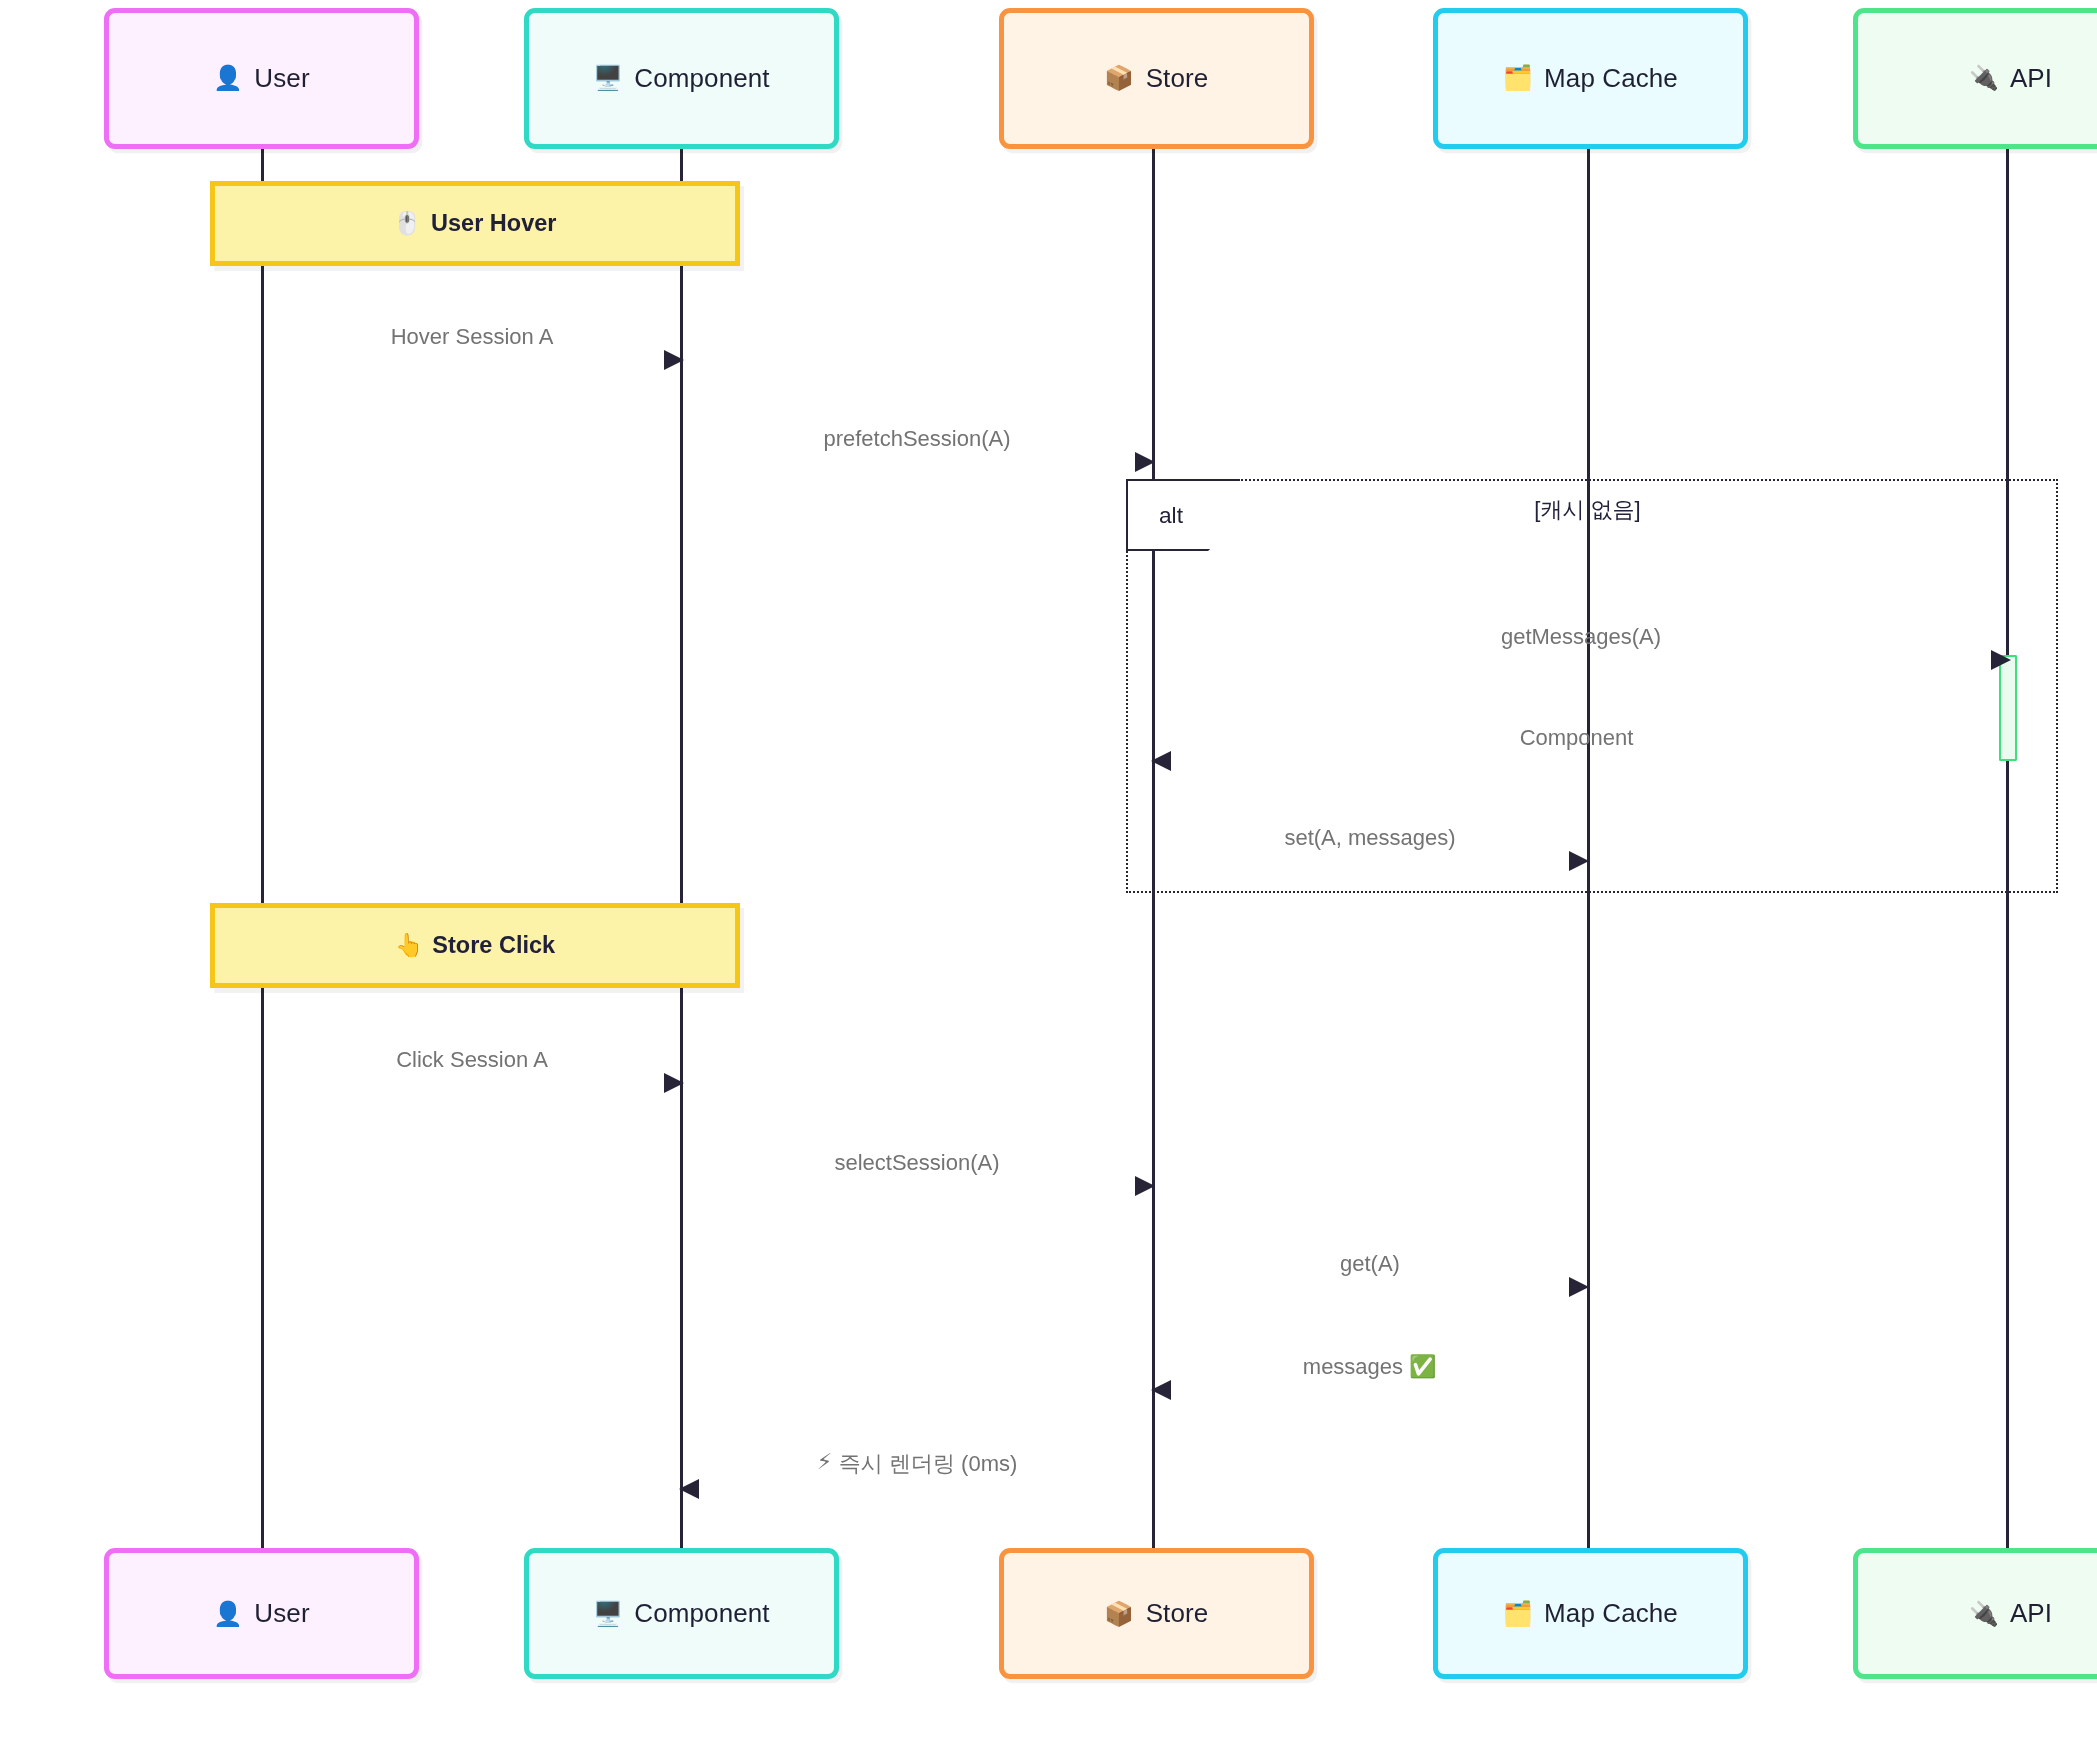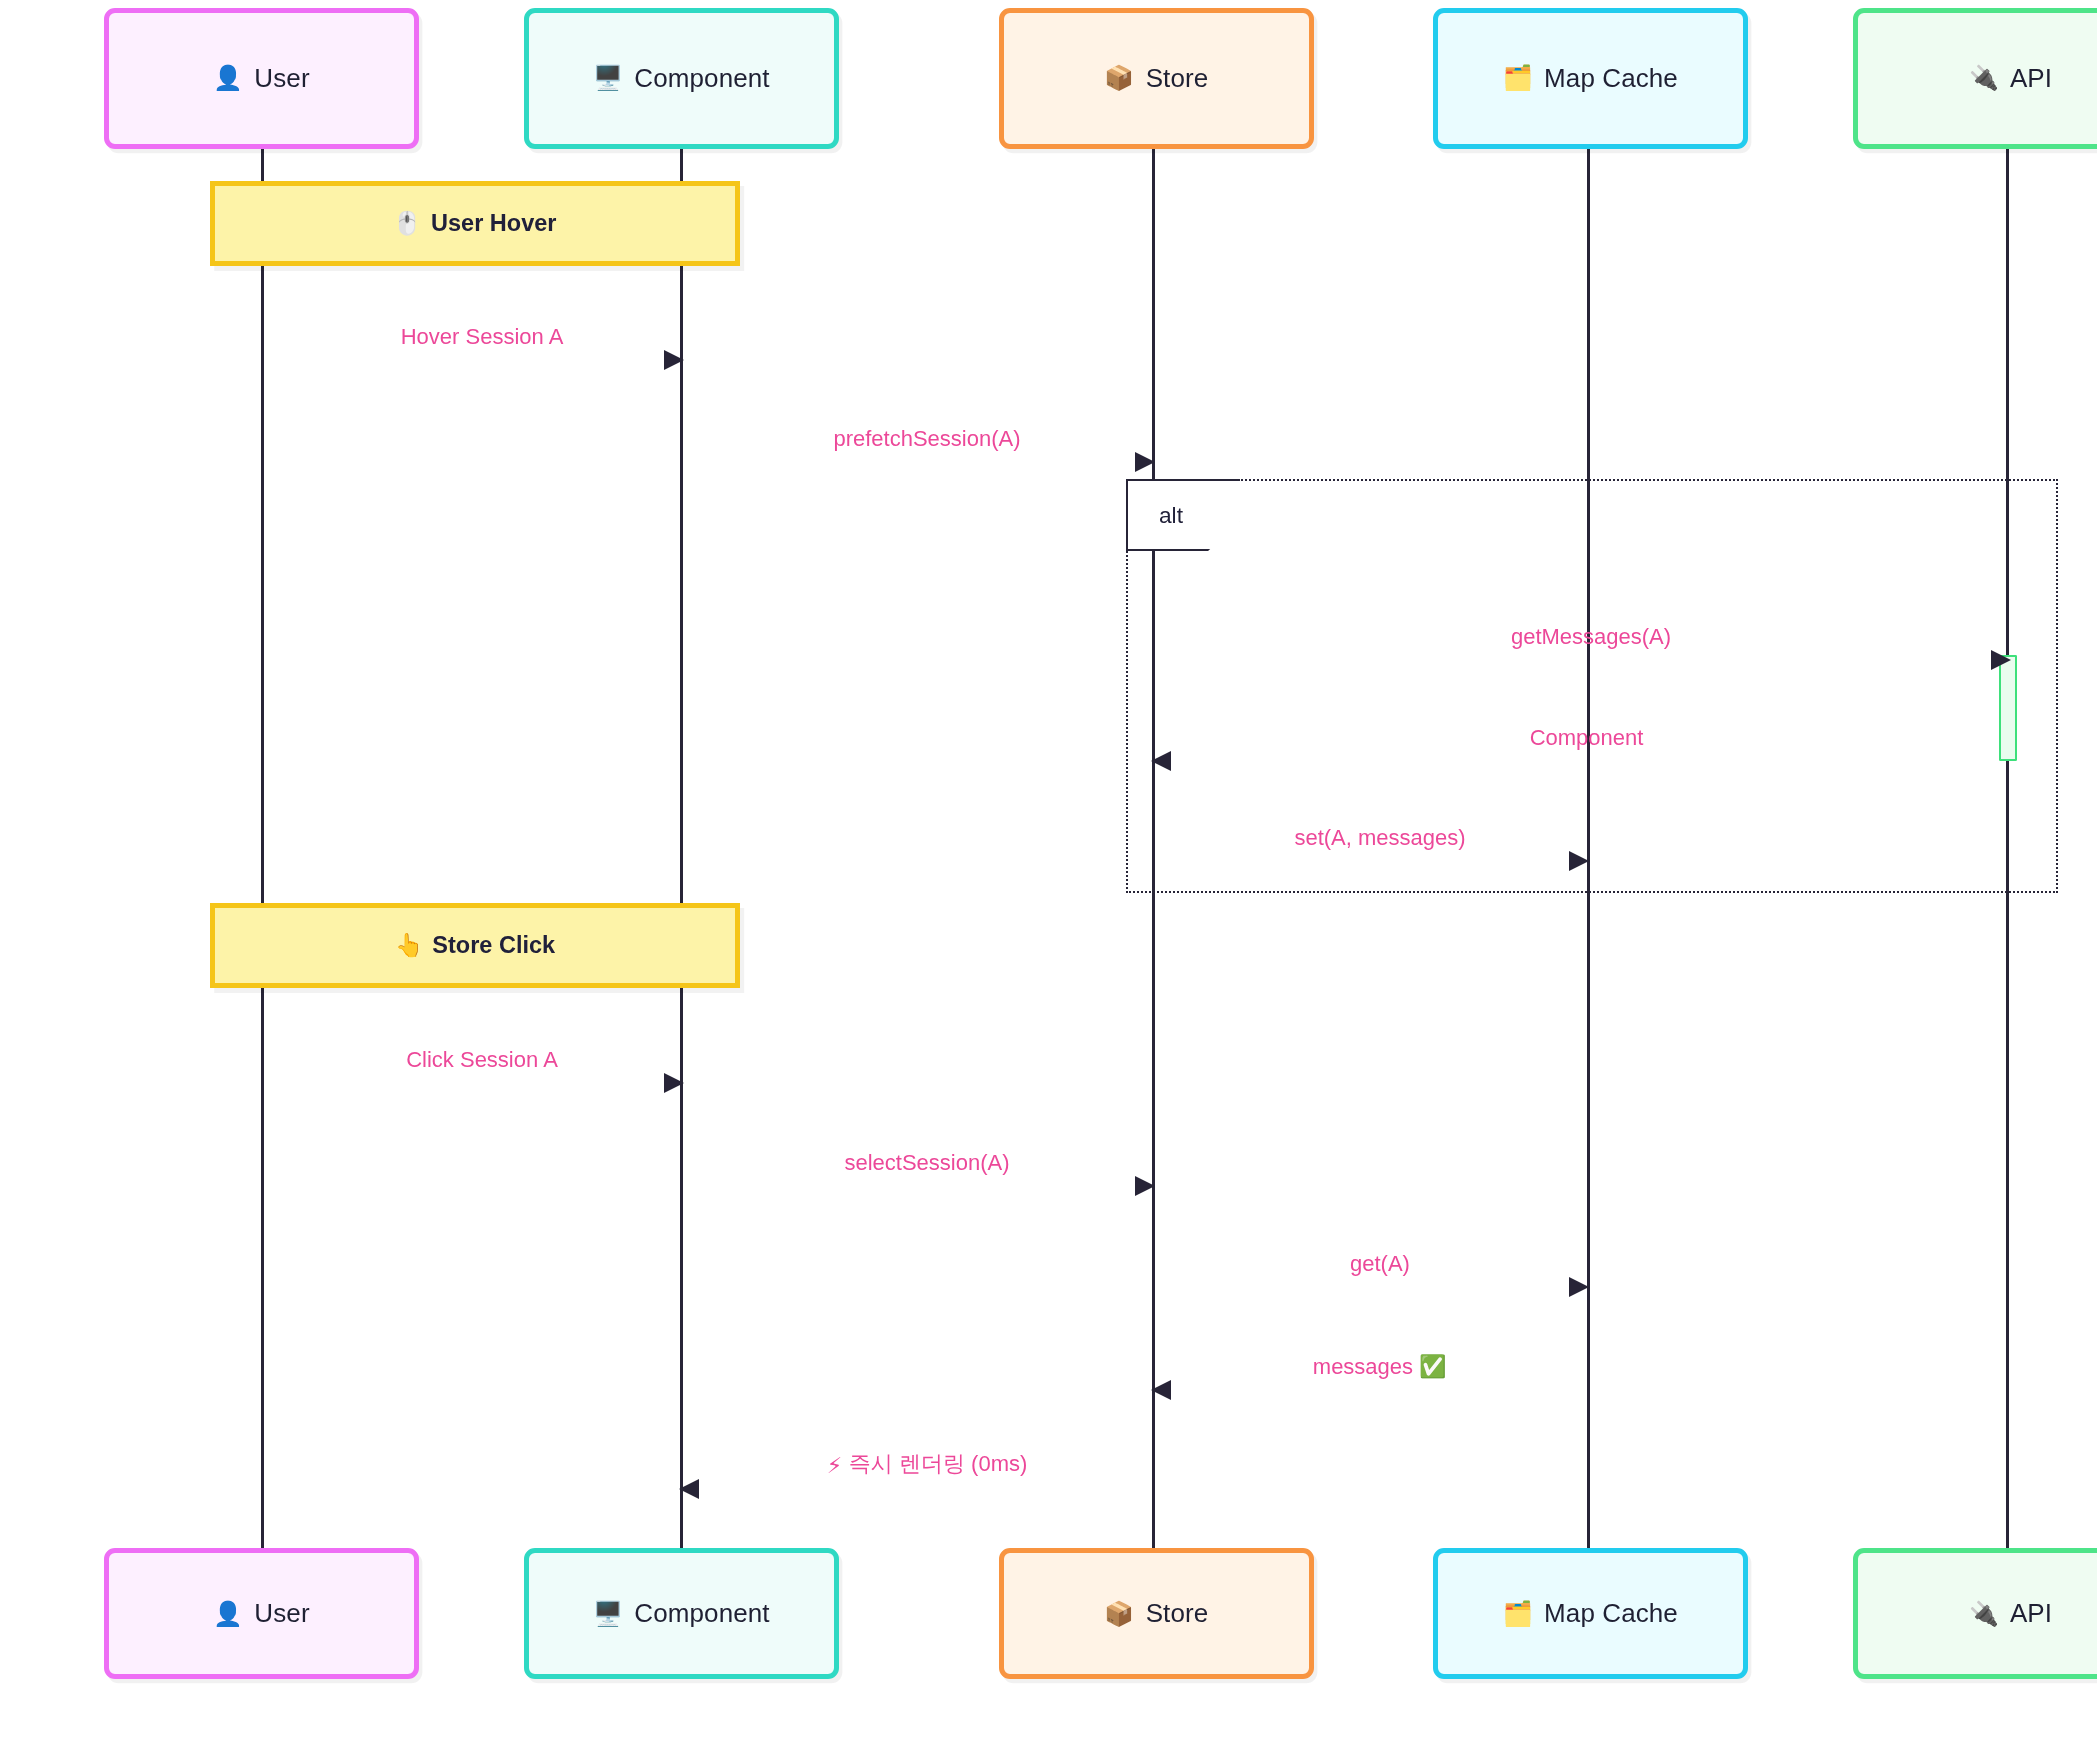--- a/index.html
+++ b/index.html
@@ -27,22 +27,22 @@
       box-shadow:4.2px 5px 0 0 rgba(0,0,0,0.05);}
   .note .ntext{display:flex;align-items:center;gap:9.2px;font-size:23.5px;font-weight:bold;
       color:#20203a;white-space:nowrap;}
   .note .nicon{font-size:22.7px;line-height:1;}
 
   
   .msg{position:absolute;height:0;}
   .mline{position:absolute;left:0;top:0;height:2.9px;background:#272437;}
   .mline.dashed{background:none;border-top:3.8px dotted #272437;height:0;}
   .mlabel{position:absolute;bottom:9.2px;width:100%;text-align:center;
-      font-size:22px;color:#ec4899;white-space:nowrap;
-      display:flex;align-items:flex-end;justify-content:center;gap:6.7px;margin-left:10px;}
+      font-size:22px;color:#737373;white-space:nowrap;
+      display:flex;align-items:flex-start;justify-content:center;gap:6.7px;}
   .arrowhead{position:absolute;top:-8.8px;width:0;height:0;
       border-top:10.5px solid transparent;border-bottom:10.5px solid transparent;}
   .arrowhead.right{right:-0.8px;border-left:20px solid #272437;}
   .arrowhead.left{left:-0.8px;border-right:20px solid #272437;}
 
   
   .altbox{position:absolute;box-sizing:border-box;border:2.9px dotted #272437;background:transparent;}
   .alttab{position:absolute;box-sizing:border-box;background:#ffffff;
       border-left:2.9px solid #272437;border-top:2.9px solid #272437;border-bottom:2.9px solid #272437;
       display:flex;align-items:center;padding-left:31px;
@@ -103,20 +103,21 @@
     <span class="ntext">
       <span class="nicon ico">🖱️</span>
       <span>User Hover</span>
     </span>
   </div>
 
   <div class="altbox" style="left:1126px; top:479px; width:932px; height:414px;"></div>
   <div class="alttab" style="left:1126px; top:479px; width:114px; height:72px;">
     <span>alt</span>
   </div>
+  <div class="altcond" style="left:1336px; top:495px; width:503px;">[캐시 없음]</div>
 
   <div class="activation" style="left:1999px; top:655px; width:17.6px; height:106px;"></div>
 
   <div class="msg" style="left:261px; top:359px; width:422px;">
     <div class="mline"></div>
     <div class="arrowhead right"></div>
     <div class="mlabel">
       <span>Hover Session A</span>
     </div>
   </div>

